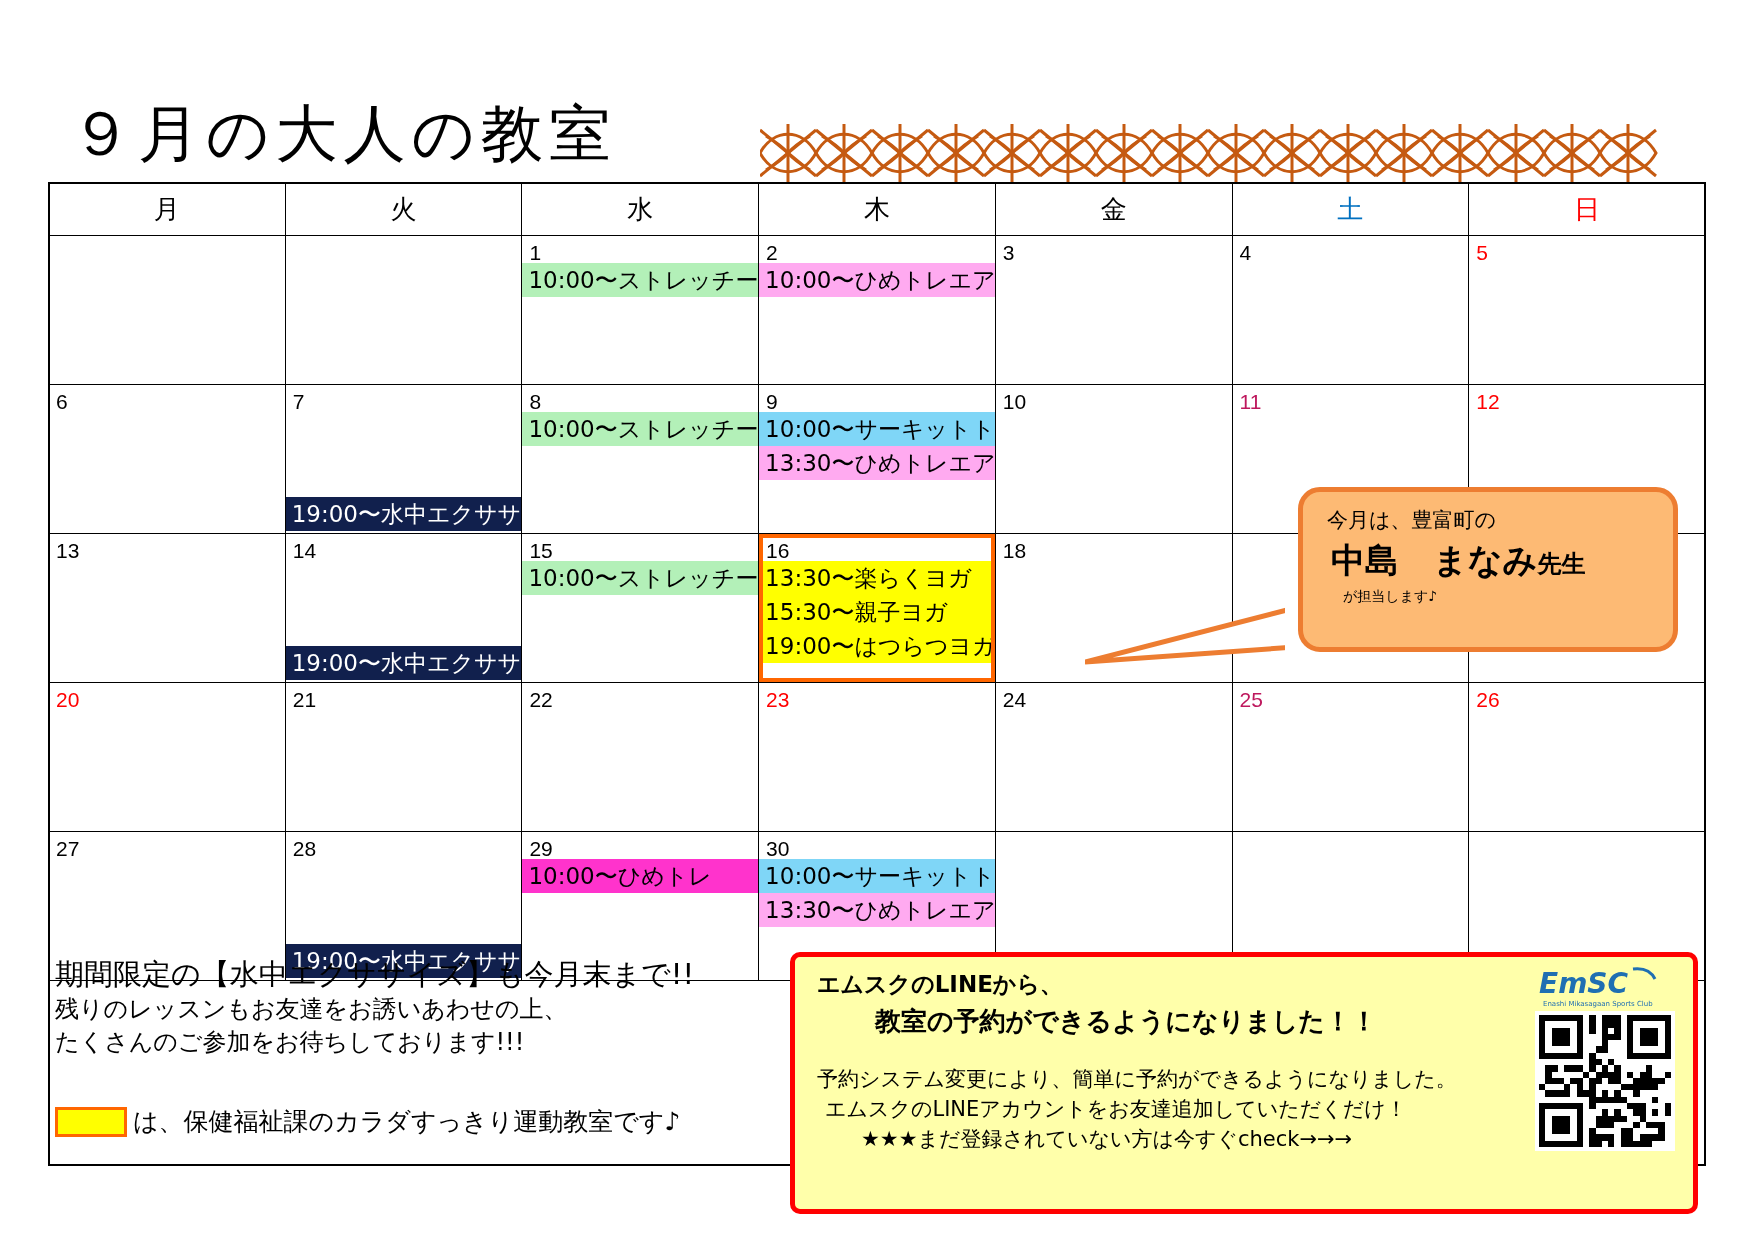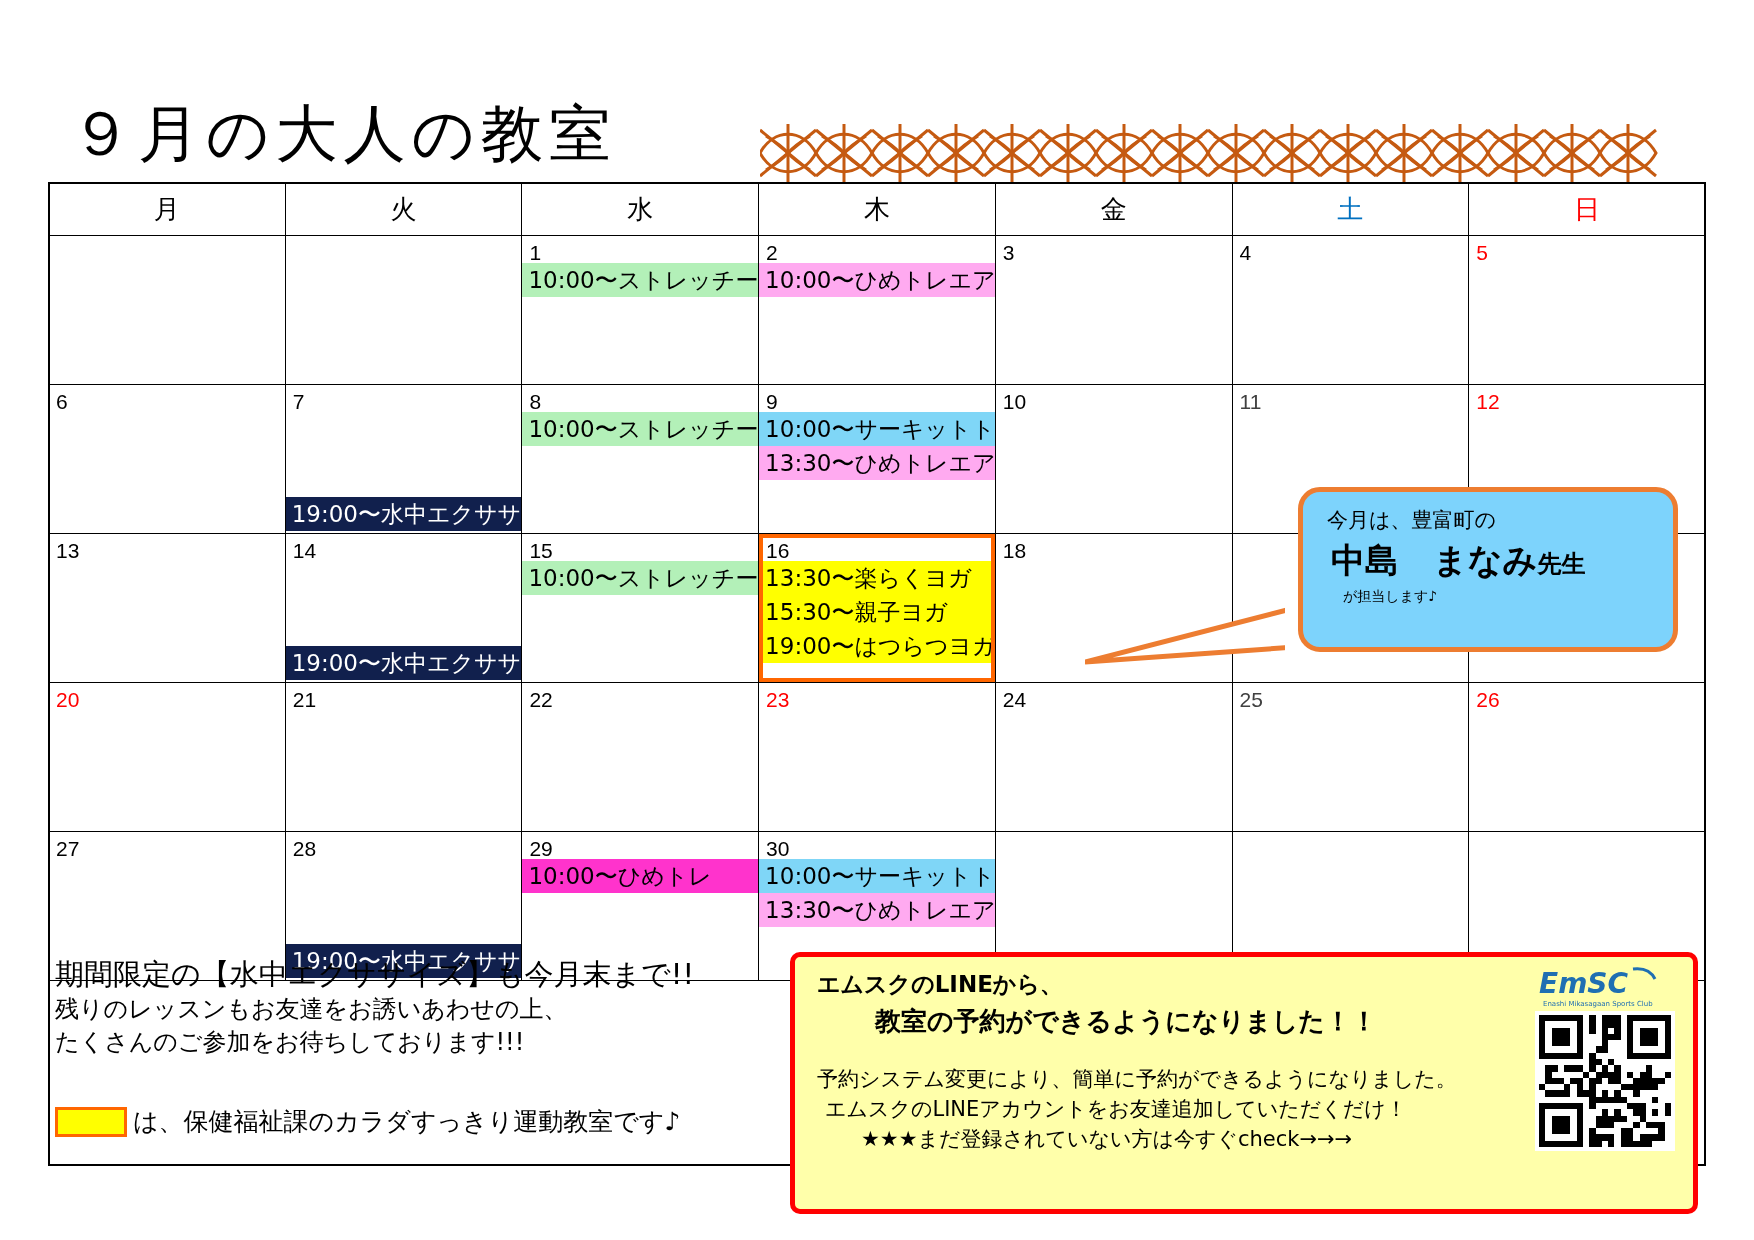--- a/index.html
+++ b/index.html
@@ -72,21 +72,21 @@
     height: 148px;
     position: relative;
   }
   .daynum {
     font-size: 21px;
     line-height: 1;
     padding: 6px 0 0 7px;
     font-family: "Liberation Sans", sans-serif;
   }
   .daynum.red { color: #ff0000; }
-  .daynum.blue { color: #404040; }
+  .daynum.blue { color: #be185d; }
 
   .ev {
     font-size: 23px;
     line-height: 34px;
     height: 34px;
     padding-left: 6px;
     white-space: nowrap;
     font-family: "DejaVu Sans", sans-serif;
     overflow: hidden;
   }
@@ -117,21 +117,21 @@
 
   
   .callout {
     position: absolute;
     left: 1298px;
     top: 487px;
     width: 370px;
     height: 155px;
     border: 5px solid #ed7d31;
     border-radius: 22px;
-    background: #7dd3fc;
+    background: #fdba74;
     z-index: 5;
   }
   .callout .l1 {
     font-size: 21px;
     margin: 14px 0 0 24px;
     font-family: "DejaVu Sans", sans-serif;
   }
   .callout .l2 {
     font-size: 34px;
     font-weight: bold;

